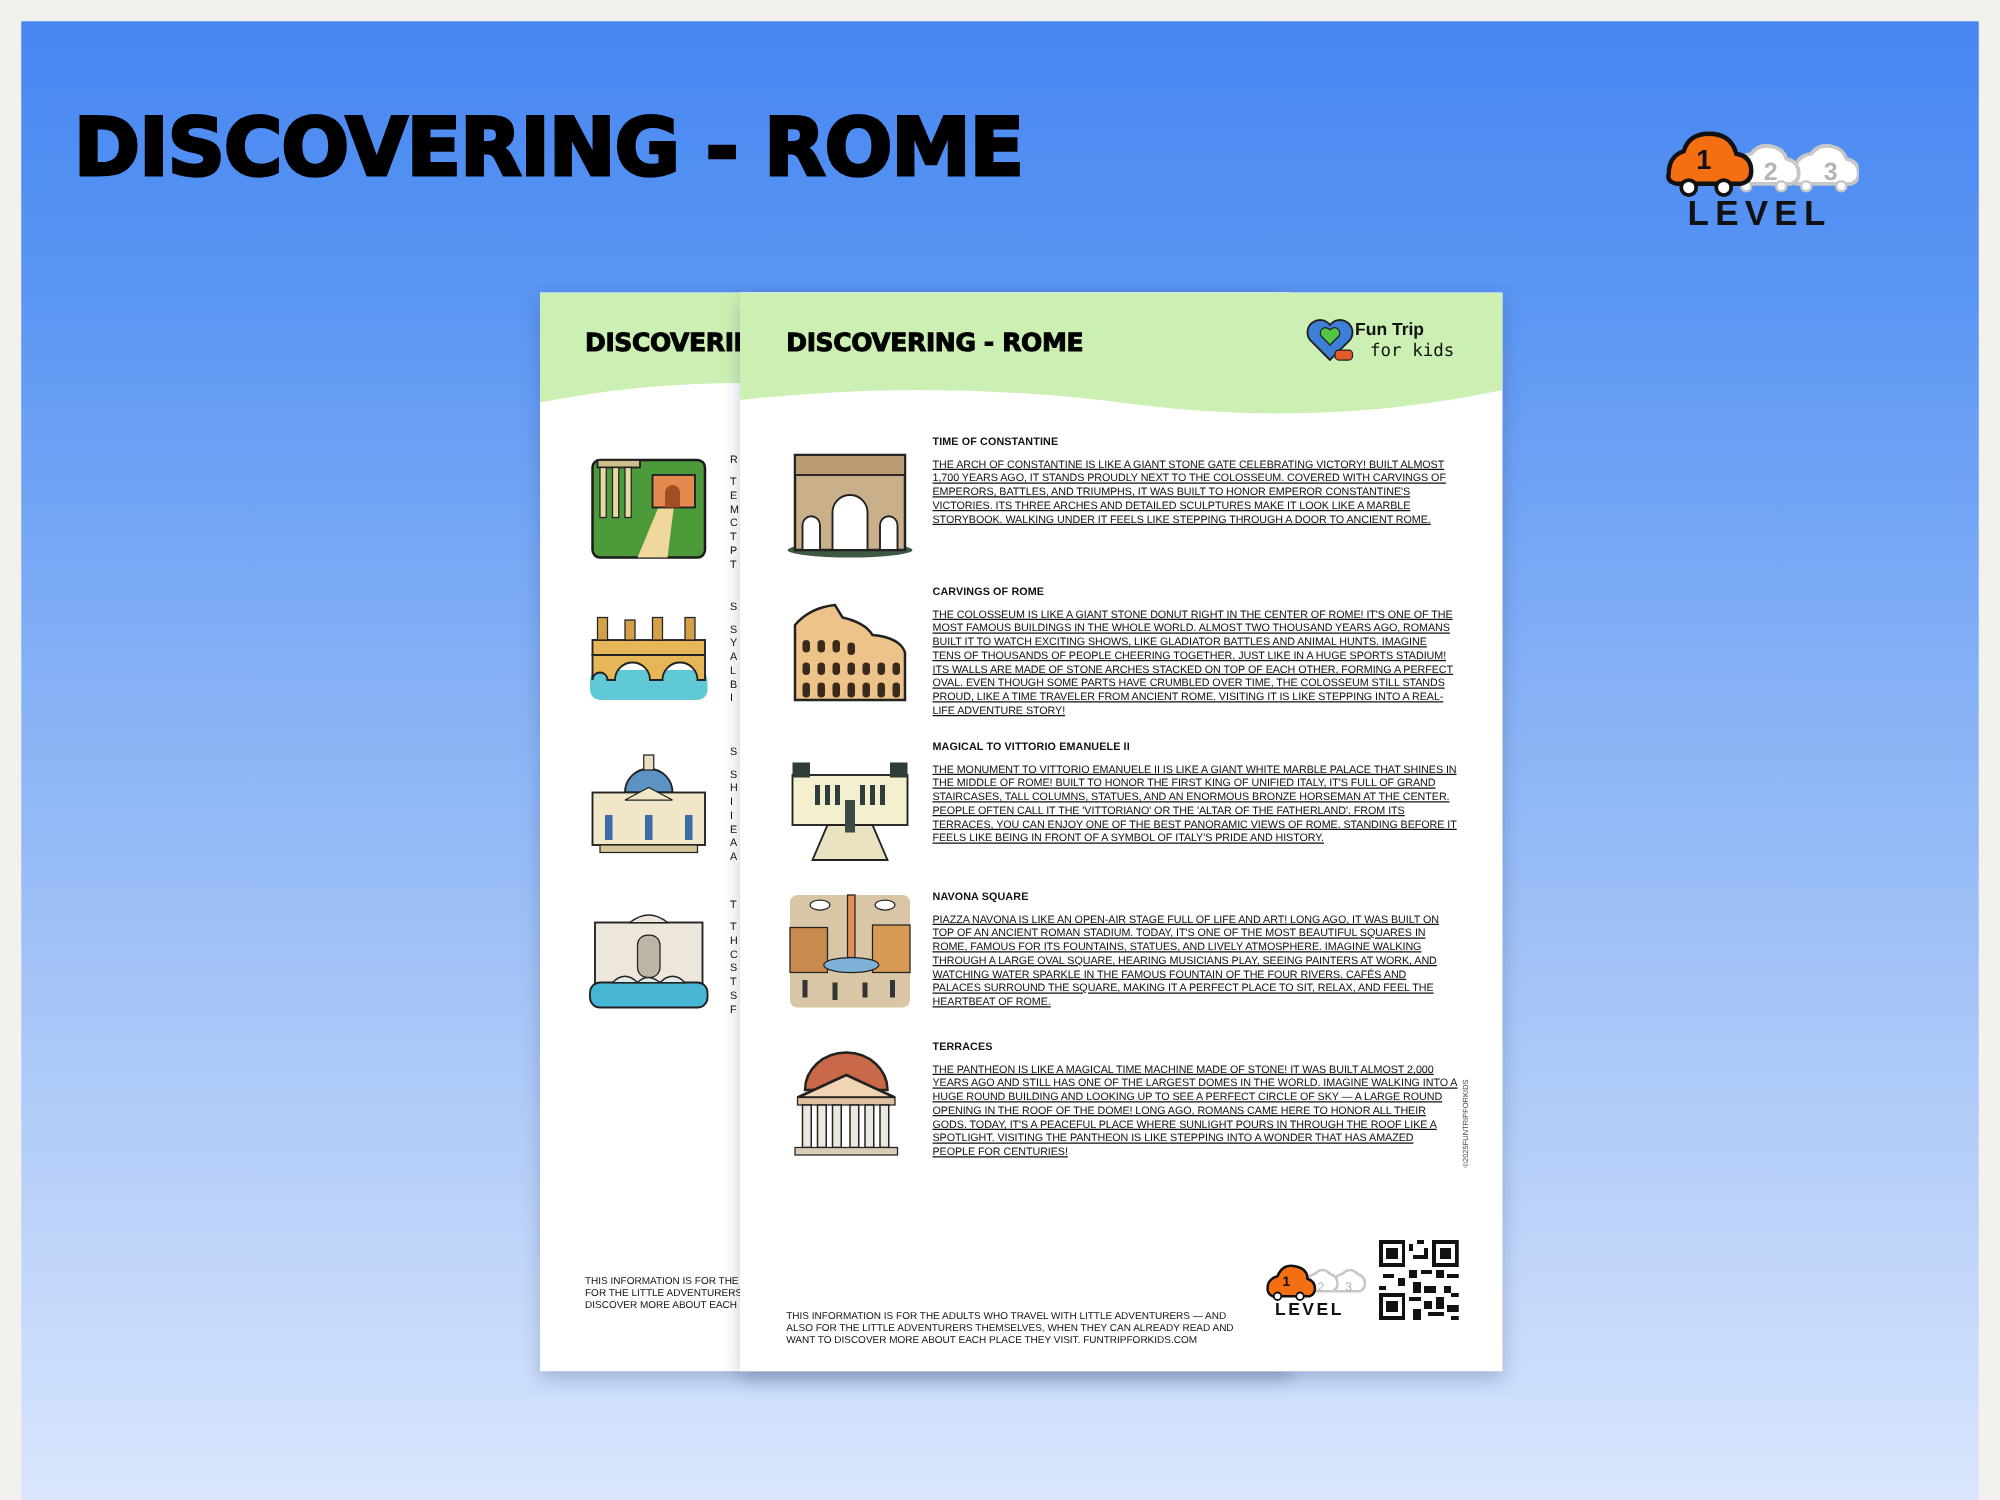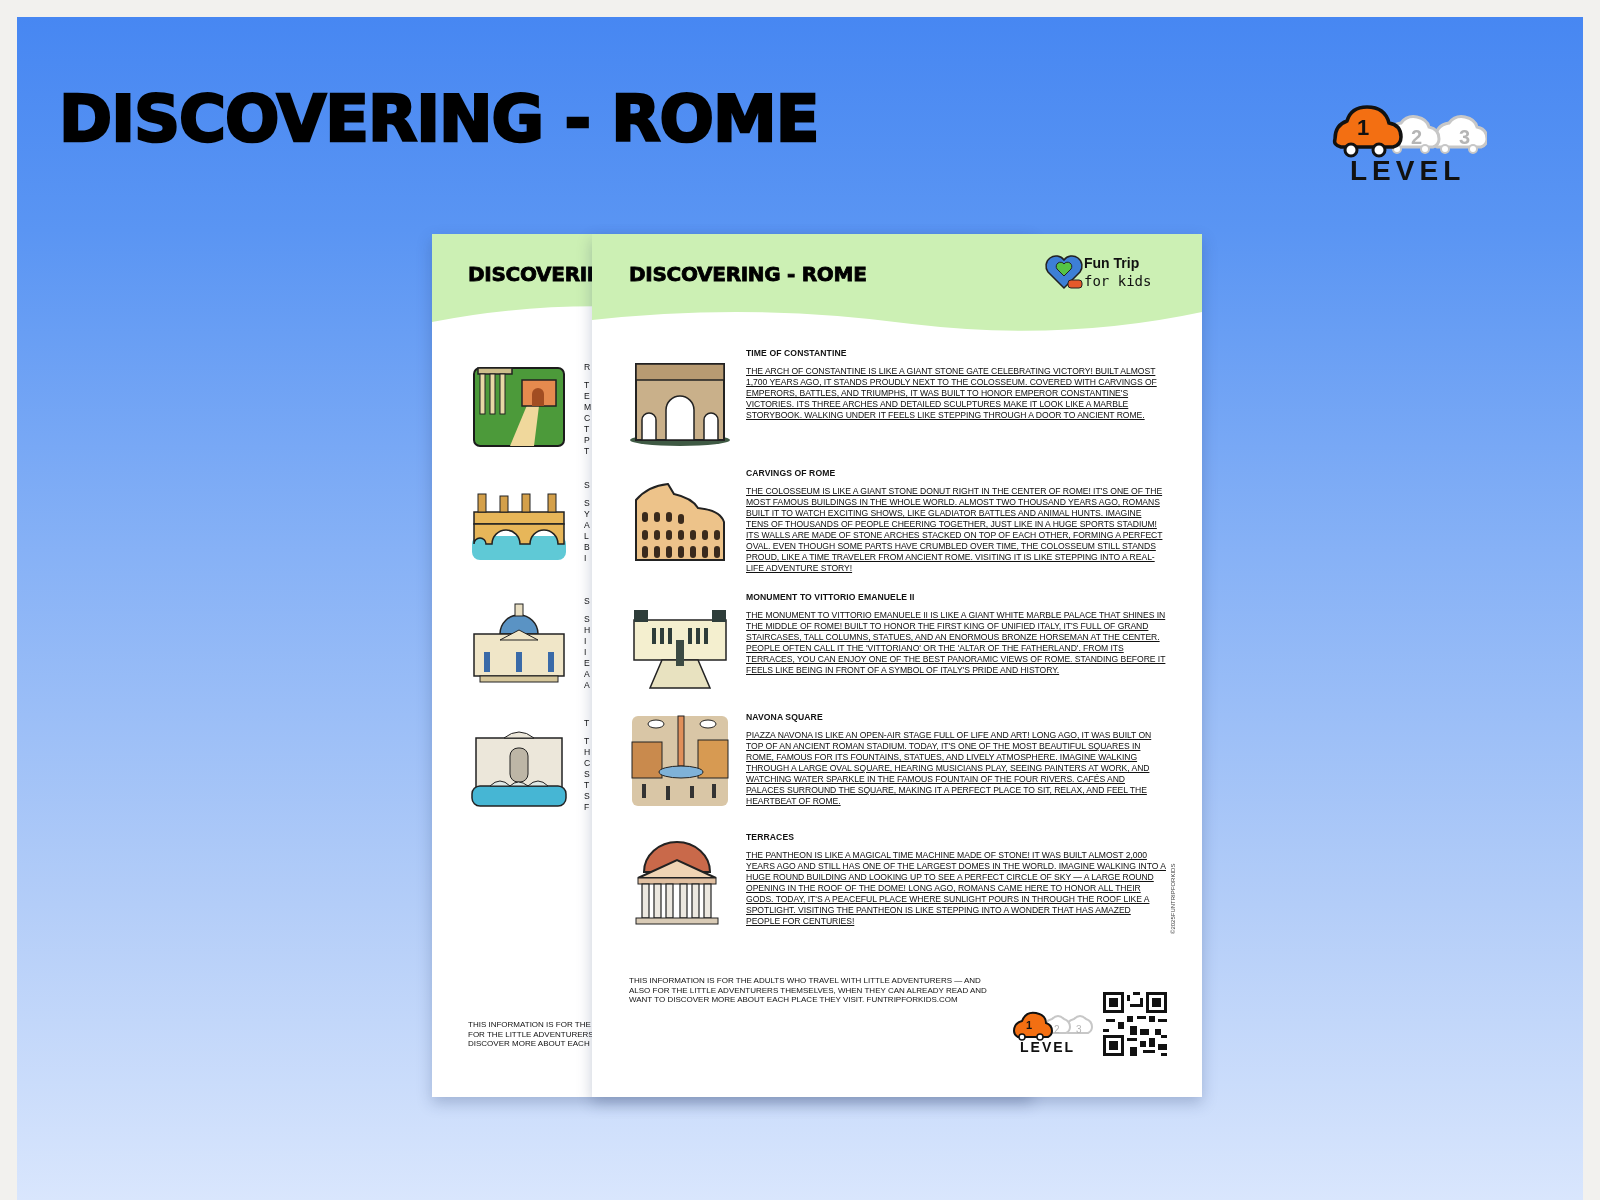--- a/index.html
+++ b/index.html
@@ -26,34 +26,34 @@
   .sheet.front { left: 592px; top: 234px; width: 610px; height: 863px; }
   .sheet-header { position: absolute; left: 0; top: 0; width: 100%; height: 110px; }
   .sheet-title {
     position: absolute; top: 28px; font-family: "DejaVu Sans", sans-serif; font-weight: 900; font-size: 20px;
     color: #000; -webkit-text-stroke: 0.8px #000; letter-spacing: -0.3px; white-space: nowrap;
   }
   .back .sheet-title { left: 36px; }
   .front .sheet-title { left: 37px; }
   .brand { position: absolute; left: 452px; top: 18px; width: 120px; height: 40px; }
   .brand-name { position: absolute; left: 492px; top: 22px; font-size: 14px; font-weight: 700; color: #111; line-height: 1; }
-  .brand-sub { position: absolute; left: 492px; top: 40px; font-size: 14px; font-family: "DejaVu Sans Mono", monospace; color: #111; line-height: 1; }
+  .brand-sub { position: absolute; left: 504px; top: 40px; font-size: 14px; font-family: "DejaVu Sans Mono", monospace; color: #111; line-height: 1; }
 
   .entry { position: absolute; left: 0; width: 100%; }
   .entry-img { position: absolute; left: 36px; width: 104px; height: 92px; }
   .entry-text { position: absolute; left: 154px; width: 420px; }
   .entry-title { font-size: 8.6px; font-weight: 700; color: #111; letter-spacing: 0.1px; margin-bottom: 8px; }
   .entry-body { font-size: 8.6px; line-height: 11px; color: #111; letter-spacing: -0.05px; text-decoration: underline; }
 
   .back-entry-img { position: absolute; left: 38px; width: 98px; height: 92px; }
   .back-frag { position: absolute; left: 152px; font-size: 8.6px; line-height: 11px; color: #111; width: 10px; overflow: hidden; white-space: nowrap; }
 
   .footer-note { position: absolute; font-size: 8px; line-height: 9.5px; color: #111; }
   .back .footer-note { left: 36px; top: 786px; width: 400px; white-space: nowrap; }
-  .front .footer-note { left: 37px; top: 742px; width: 370px; }
+  .front .footer-note { left: 37px; top: 814px; width: 370px; }
   .mini-level { position: absolute; left: 418px; top: 773px; width: 84px; height: 56px; }
   .mini-level-text { position: absolute; left: 428px; top: 805px; font-size: 14px; font-weight: 700; letter-spacing: 2px; color: #111; }
   .qr { position: absolute; left: 511px; top: 758px; width: 64px; height: 64px; }
   .copyright {
     position: absolute; left: 578px; top: 700px; font-size: 6px; color: #444; white-space: nowrap;
     transform: rotate(-90deg); transform-origin: left top;
   }
 </style>
 </head>
 <body>
@@ -237,21 +237,21 @@
           <rect x="60" y="28" width="4" height="16"></rect>
           <rect x="68" y="28" width="4" height="16"></rect>
           <rect x="76" y="28" width="4" height="16"></rect>
         </g>
       <rect x="6" y="10" width="14" height="12" fill="#2e3d3a"></rect>
       <rect x="84" y="10" width="14" height="12" fill="#2e3d3a"></rect>
       <path d="M22,88 L34,60 H70 L82,88 Z" fill="#e8e2c0" stroke="#222" stroke-width="1.5"></path>
       <rect x="48" y="40" width="8" height="26" fill="#3b4a42"></rect>
     </svg>
     <div class="entry-text" style="top:0">
-      <div class="entry-title">MONUMENT TO VITTORIO EMANUELE II</div>
+      <div class="entry-title">MAGICAL TO VITTORIO EMANUELE II</div>
       <div class="entry-body">THE MONUMENT TO VITTORIO EMANUELE II IS LIKE A GIANT WHITE MARBLE PALACE THAT SHINES IN THE MIDDLE OF ROME! BUILT TO HONOR THE FIRST KING OF UNIFIED ITALY, IT'S FULL OF GRAND STAIRCASES, TALL COLUMNS, STATUES, AND AN ENORMOUS BRONZE HORSEMAN AT THE CENTER. PEOPLE OFTEN CALL IT THE 'VITTORIANO' OR THE 'ALTAR OF THE FATHERLAND'. FROM ITS TERRACES, YOU CAN ENJOY ONE OF THE BEST PANORAMIC VIEWS OF ROME. STANDING BEFORE IT FEELS LIKE BEING IN FRONT OF A SYMBOL OF ITALY'S PRIDE AND HISTORY.</div>
     </div>
   </div>
 
   <div class="entry" style="top:478px">
     <svg class="entry-img" style="top:0px; height:96px" viewBox="0 0 104 96">
       <rect x="4" y="4" width="96" height="90" rx="6" fill="#d9c6a6"></rect>
       <rect x="4" y="30" width="30" height="36" fill="#c98a4d" stroke="#222"></rect>
       <rect x="70" y="28" width="30" height="38" fill="#d79a52" stroke="#222"></rect>
       <rect x="50" y="4" width="6" height="50" fill="#e08f5a" stroke="#222"></rect>

